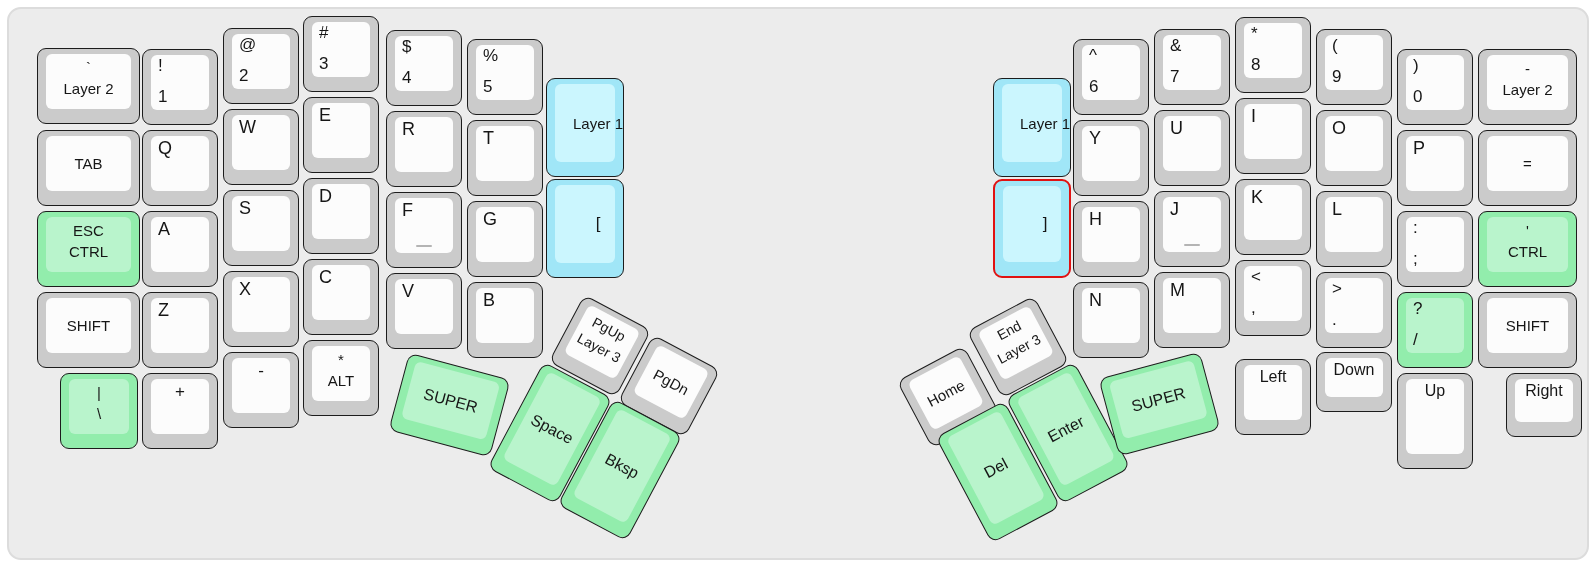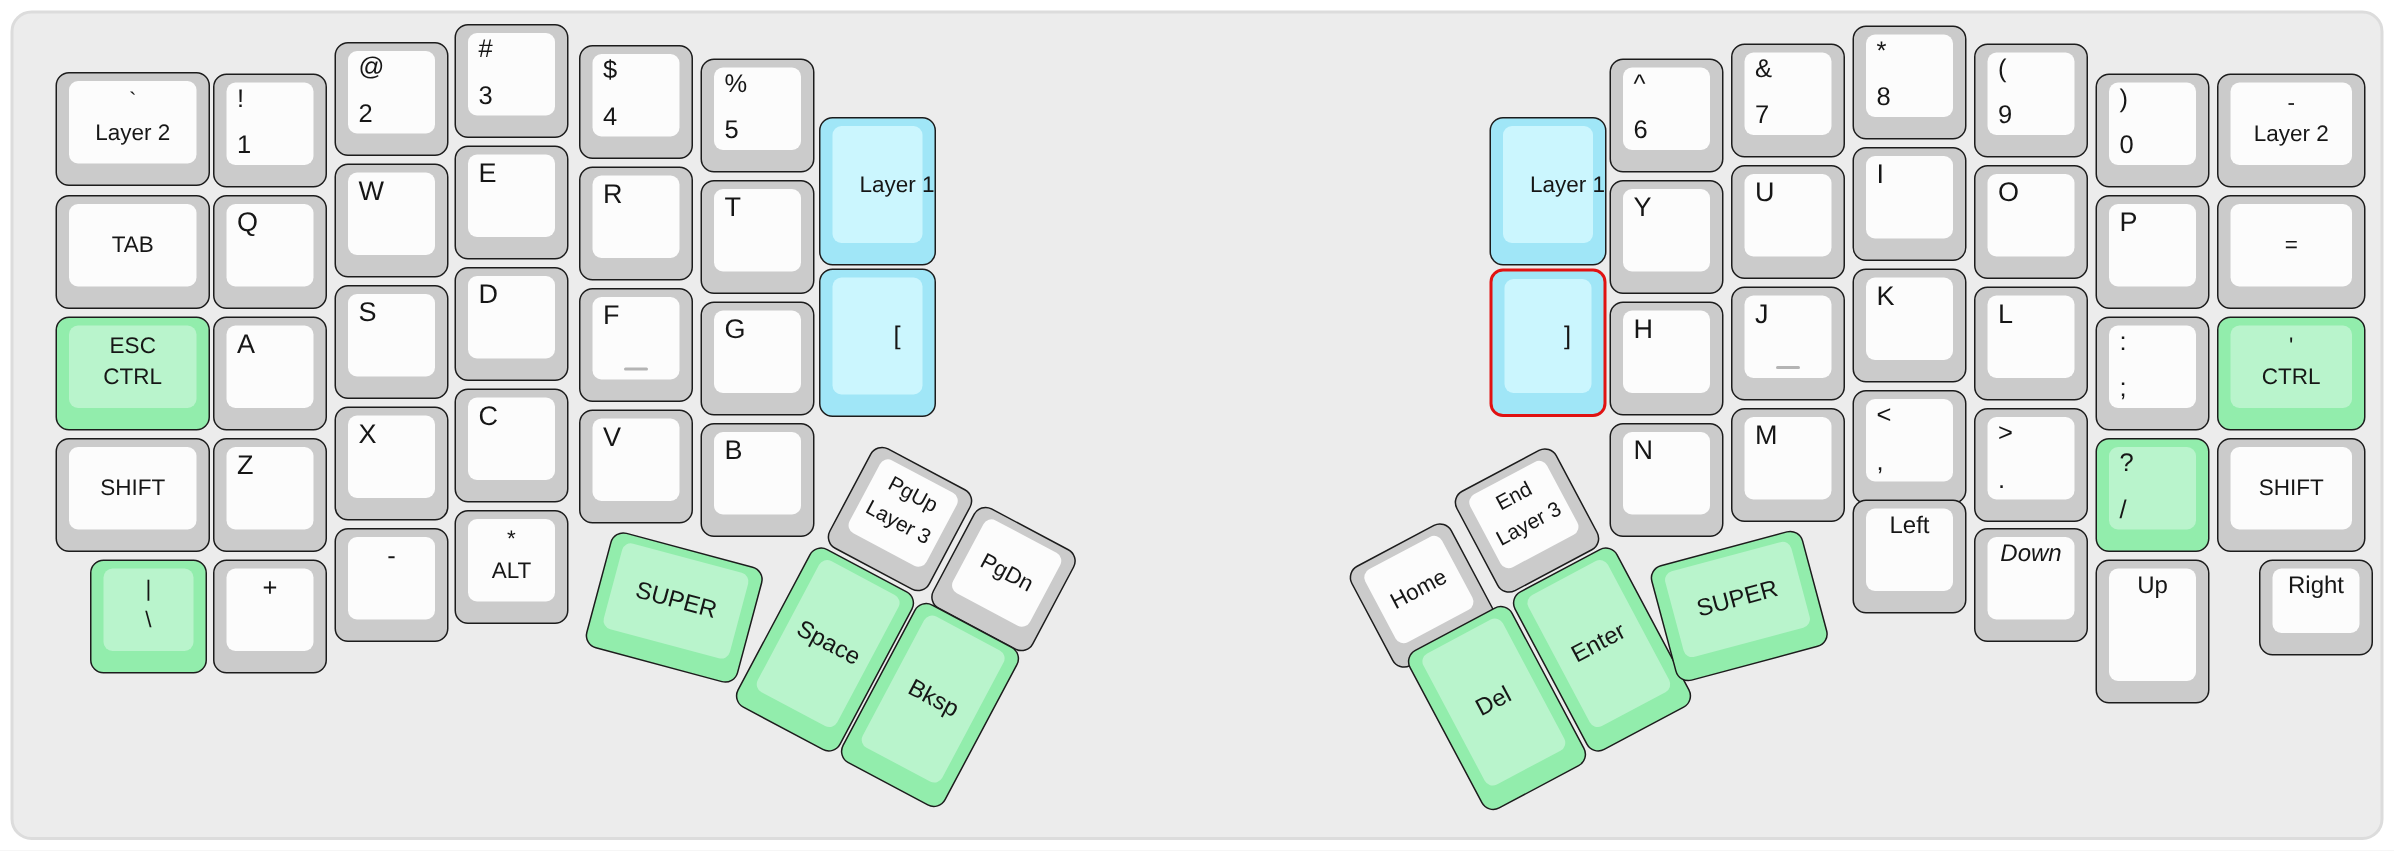--- a/index.html
+++ b/index.html
@@ -373,26 +373,26 @@
       <div class="keytop stack">
         <span>?</span>
         <span>/</span>
       </div>
     </div>
     <div class="key gray" style="left: 1478px; top: 292px; width: 99px; height: 76px;">
       <div class="keytop center">
         <span>SHIFT</span>
       </div>
     </div>
-    <div class="key gray" style="left: 1235px; top: 333px; width: 76px; height: 76px; padding-left: 14px;">
+    <div class="key gray" style="left: 1235px; top: 359px; width: 76px; height: 76px; padding-left: 14px;">
       <div class="keytop tc">
         <span>Left</span>
       </div>
     </div>
-    <div class="key gray" style="left: 1316px; top: 352px; width: 76px; height: 76px; font-style: italic;">
+    <div class="key gray" style="left: 1316px; top: 352px; width: 76px; height: 60px;">
       <div class="keytop tc">
         <span>Down</span>
       </div>
     </div>
     <div class="key gray" style="left: 1397px; top: 373px; width: 76px; height: 96px;">
       <div class="keytop tc">
         <span>Up</span>
       </div>
     </div>
     <div class="key gray" style="left: 1478px; top: 373px; width: 76px; height: 64px; margin-left: 28px;">

